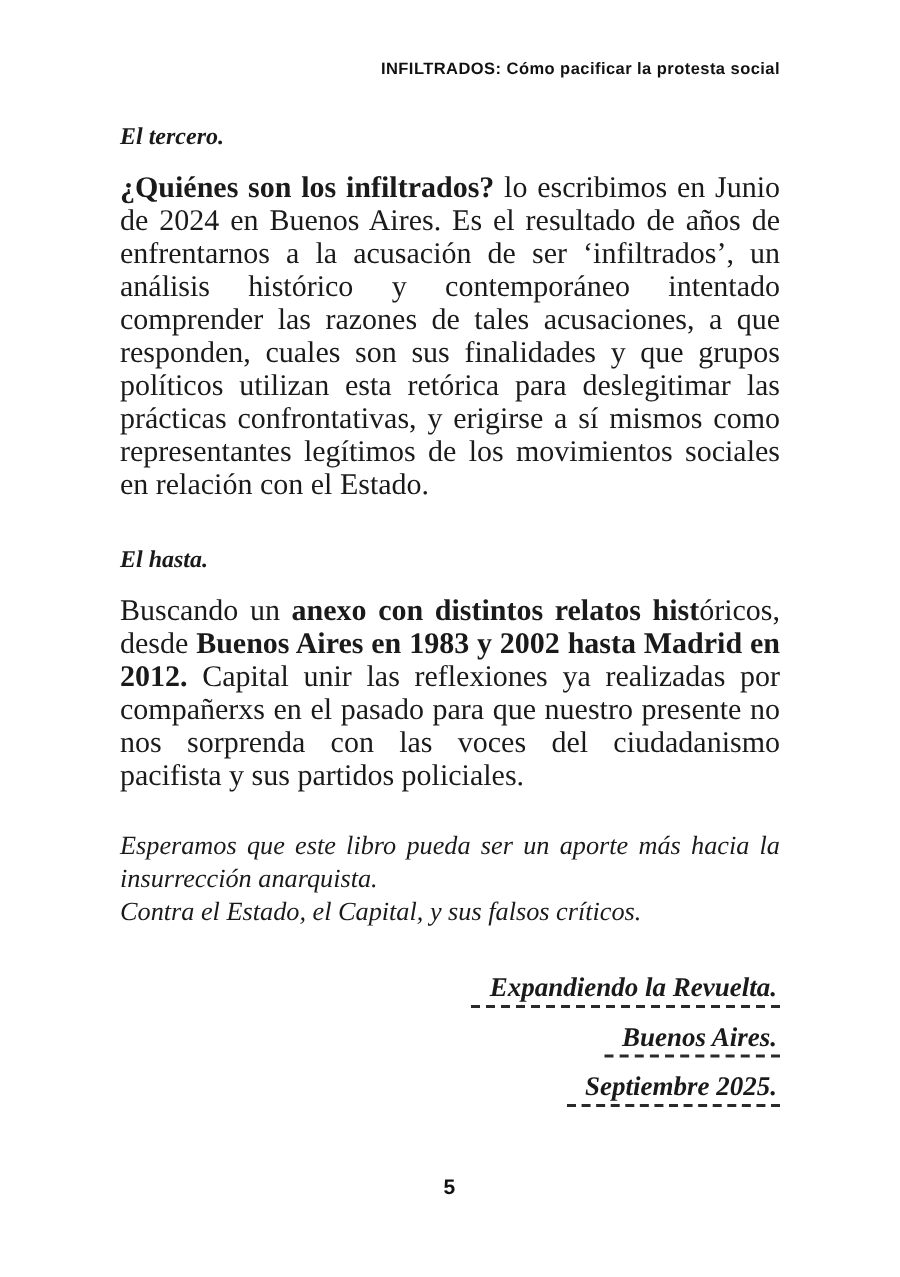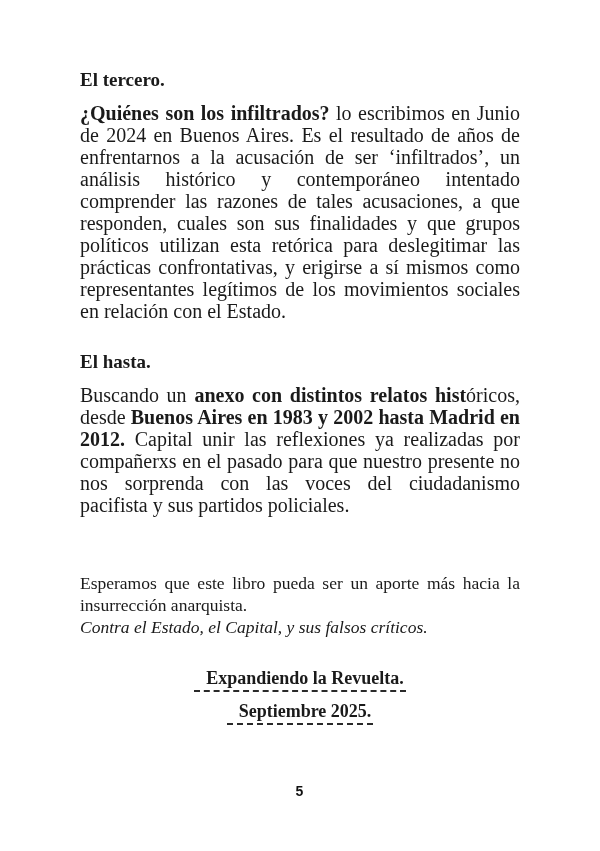--- a/index.html
+++ b/index.html
@@ -20,47 +20,50 @@
   }
   .running-header {
     font-family: "Liberation Sans", sans-serif;
     font-weight: bold;
     font-size: 11px;
     letter-spacing: 0.3px;
     text-align: right;
     color: #111111;
   }
   .subhead {
-    font-size: 19px;
+    font-size: 16px;
     line-height: 22px;
     font-weight: bold;
+    font-style: italic;
     margin-top: 29px;
   }
   .body-para {
     font-size: 20px;
     line-height: 22px;
     text-align: justify;
     margin-top: 11px;
   }
   .body-para b { font-weight: bold; }
   .closing-just {
     font-size: 17.5px;
     line-height: 22px;
+    font-style: italic;
     text-align: justify;
-    margin-top: 56px;
+    margin-top: 24px;
   }
   .closing-line {
     font-size: 17.5px;
     line-height: 22px;
     font-style: italic;
   }
   .signature {
     margin-top: 30px;
-    text-align: center;
+    text-align: right;
     font-weight: bold;
+    font-style: italic;
     font-size: 18px;
     line-height: 20px;
   }
   .sig-line { margin-bottom: 9px; }
   .sig-text {
     display: inline-block;
     padding: 0 2px 2px 12px;
     border-bottom: 2px dashed #2a2a2a;
   }
   .page-number {
@@ -74,33 +77,35 @@
     font-size: 14px;
     letter-spacing: 1px;
     color: #111111;
   }
 </style>
 </head>
 <body>
 
 <div class="page">
 
+  <div class="running-header">INFILTRADOS: Cómo pacificar la protesta social</div>
 
   <h2 class="subhead">El tercero.</h2>
 
   <p class="body-para"><b>¿Quiénes son los infiltrados?</b><span> lo escribimos en Junio de 2024 en Buenos Aires. Es el resultado de años de enfrentarnos a la acusación de ser ‘infiltrados’, un análisis histórico y contemporáneo intentado comprender las razones de tales acusaciones, a que responden, cuales son sus finalidades y que grupos políticos utilizan esta retórica para deslegitimar las prácticas confrontativas, y erigirse a sí mismos como representantes legítimos de los movimientos sociales en relación con el Estado.</span></p>
 
   <h2 class="subhead">El hasta.</h2>
 
   <p class="body-para"><span>Buscando un </span><b>anexo con distintos relatos hist</b><span>óricos, desde </span><b>Buenos Aires en 1983 y 2002 hasta Madrid en 2012.</b><span> Capital unir las reflexiones ya realizadas por compañerxs en el pasado para que nuestro presente no nos sorprenda con las voces del ciudadanismo pacifista y sus partidos policiales.</span></p>
 
   <p class="closing-just">Esperamos que este libro pueda ser un aporte más hacia la insurrección anarquista.</p>
 
   <p class="closing-line">Contra el Estado, el Capital, y sus falsos críticos.</p>
 
   <div class="signature">
     <div class="sig-line"><span class="sig-text">Expandiendo la Revuelta.</span></div>
+    <div class="sig-line"><span class="sig-text">Buenos Aires.</span></div>
     <div class="sig-line"><span class="sig-text">Septiembre 2025.</span></div>
   </div>
 
   <div class="page-number">5</div>
 
 </div>
 
 </body></html>

